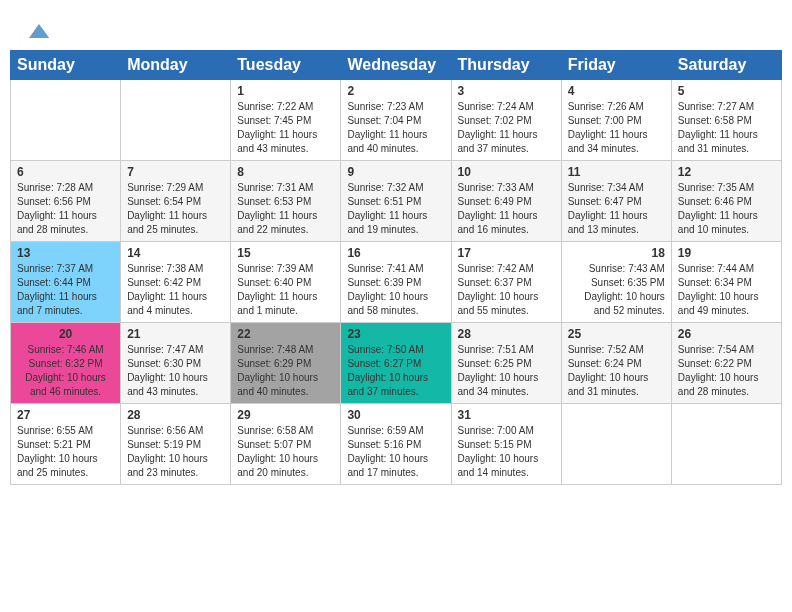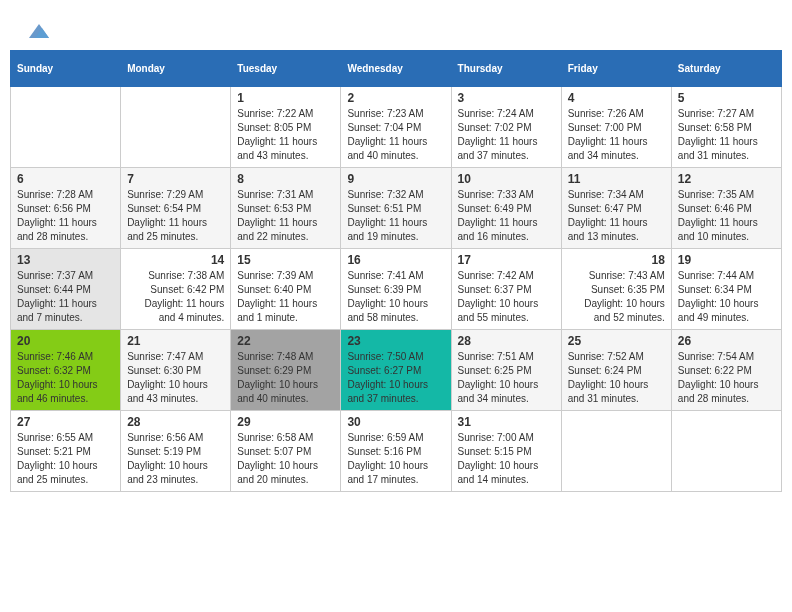--- a/index.html
+++ b/index.html
@@ -55,22 +55,22 @@
     .calendar {
       width: 100%;
       border-collapse: collapse;
       margin-top: 5px;
       font-size: 11px;
     }
     .calendar th {
       background-color: #2a6db5;
       color: white;
       text-align: left;
-      padding: 12px 6px;
-      font-size: 10px;
+      padding: 5px 6px;
+      font-size: 16px;
       font-weight: bold;
       border: 1px solid #2a6db5;
     }
     .calendar td {
       vertical-align: top;
       padding: 4px 6px;
       border: 1px solid #ccc;
       width: calc(100% / 7);
       height: 80px;
       background: #fff;
@@ -129,21 +129,21 @@
         <th>Saturday</th>
       </tr>
   </thead>
   <tbody id="calendar-body">
   <tr>
         <td class="empty-cell"></td>
         <td class="empty-cell"></td>
         <td style="background: rgb(255, 255, 255);">
           <span class="day-number">1</span>
           <div class="day-info">Sunrise: 7:22 AM
-Sunset: 8:05 PM
+Sunset: 7:45 PM
 Daylight: 11 hours and 43 minutes.</div>
         </td>
         <td style="background: rgb(255, 255, 255);">
           <span class="day-number">2</span>
           <div class="day-info">Sunrise: 7:23 AM
 Sunset: 7:04 PM
 Daylight: 11 hours and 40 minutes.</div>
         </td>
         <td style="background: rgb(255, 255, 255);">
           <span class="day-number">3</span>
@@ -202,27 +202,27 @@
 Daylight: 11 hours and 13 minutes.</div>
         </td>
         <td style="background: rgb(245, 245, 245);">
           <span class="day-number">12</span>
           <div class="day-info">Sunrise: 7:35 AM
 Sunset: 6:46 PM
 Daylight: 11 hours and 10 minutes.</div>
         </td>
       </tr>
       <tr>
-        <td style="background: #e5e5e5;">
+        <td style="background: #7dd3fc;">
           <span class="day-number">13</span>
           <div class="day-info">Sunrise: 7:37 AM
 Sunset: 6:44 PM
 Daylight: 11 hours and 7 minutes.</div>
         </td>
-        <td style="background: rgb(255, 255, 255); text-align: right;">
+        <td style="background: rgb(255, 255, 255);">
           <span class="day-number">14</span>
           <div class="day-info">Sunrise: 7:38 AM
 Sunset: 6:42 PM
 Daylight: 11 hours and 4 minutes.</div>
         </td>
         <td style="background: rgb(255, 255, 255);">
           <span class="day-number">15</span>
           <div class="day-info">Sunrise: 7:39 AM
 Sunset: 6:40 PM
 Daylight: 11 hours and 1 minute.</div>
@@ -246,21 +246,21 @@
 Daylight: 10 hours and 52 minutes.</div>
         </td>
         <td style="background: rgb(255, 255, 255);">
           <span class="day-number">19</span>
           <div class="day-info">Sunrise: 7:44 AM
 Sunset: 6:34 PM
 Daylight: 10 hours and 49 minutes.</div>
         </td>
       </tr>
       <tr>
-        <td style="background: #84cc16;">
+        <td style="background: #ec4899; text-align: center;">
           <span class="day-number">20</span>
           <div class="day-info">Sunrise: 7:46 AM
 Sunset: 6:32 PM
 Daylight: 10 hours and 46 minutes.</div>
         </td>
         <td style="background: rgb(245, 245, 245);">
           <span class="day-number">21</span>
           <div class="day-info">Sunrise: 7:47 AM
 Sunset: 6:30 PM
 Daylight: 10 hours and 43 minutes.</div>

